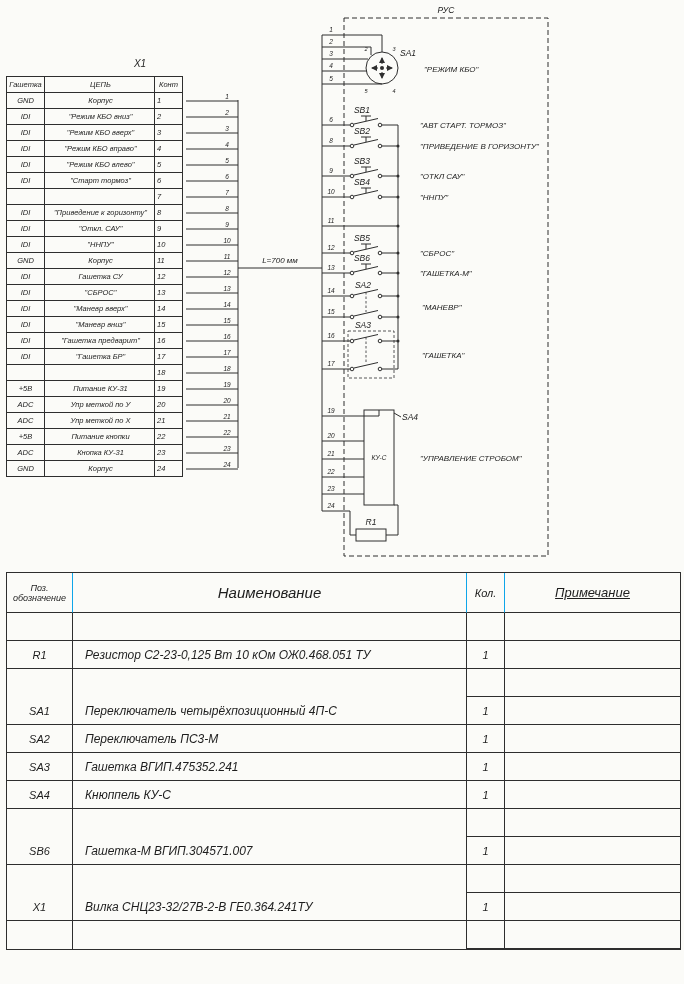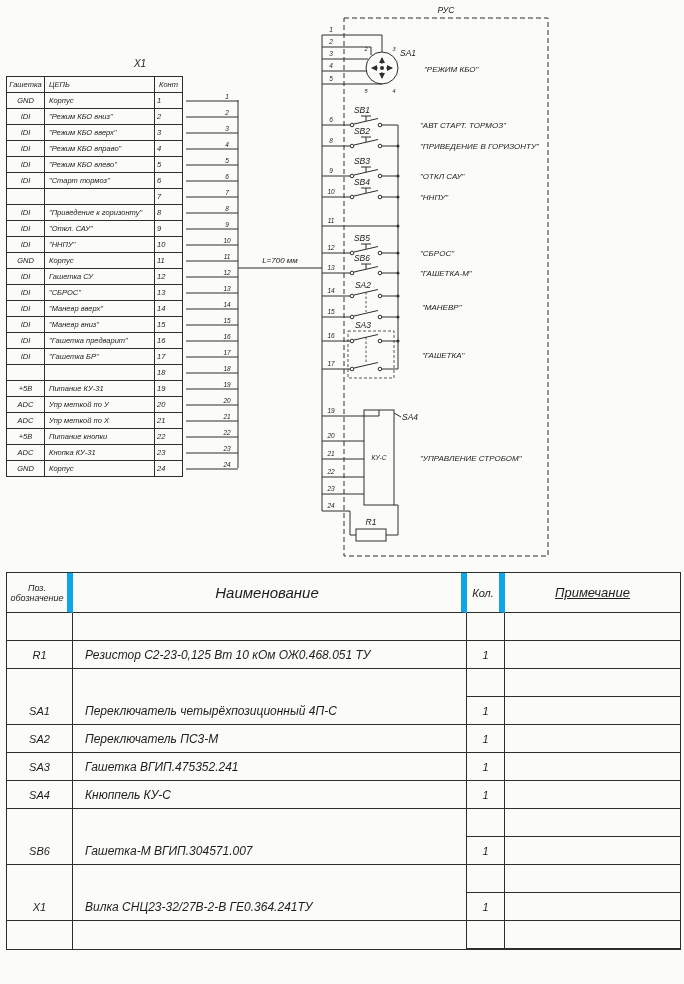--- a/index.html
+++ b/index.html
@@ -8,38 +8,38 @@
   
   .x1-title{position:absolute;left:118px;top:58px;width:44px;text-align:center;
             font:italic 10px "Liberation Sans",sans-serif;}
   .conn-table{position:absolute;left:6px;top:76px;border-collapse:separate;border-spacing:0;
               border-top:1px solid #2e2e2e;border-left:1px solid #2e2e2e;table-layout:fixed;}
   .conn-table th,.conn-table td{border-right:1px solid #2e2e2e;border-bottom:1px solid #2e2e2e;
               box-sizing:border-box;height:16px;padding:0 2px;overflow:hidden;white-space:nowrap;
               font:italic 7.5px "Liberation Sans",sans-serif;color:#1c1c1c;font-weight:normal;}
   .conn-table th{text-align:center;}
   .conn-table .c-param{width:38px;text-align:center;}
-  .conn-table .c-circuit{width:110px;text-align:left;padding-left:4px;}
+  .conn-table .c-circuit{width:110px;text-align:center;padding-left:4px;}
   .conn-table .c-pin{width:28px;}
   
   .schem-svg{position:absolute;left:0;top:0;}
   .w{fill:none;stroke:#2e2e2e;stroke-width:1;}
   .dash{fill:none;stroke:#2e2e2e;stroke-width:1;stroke-dasharray:5 3;}
   .dash2{fill:none;stroke:#2e2e2e;stroke-width:0.8;stroke-dasharray:3 2;}
   .wd2{fill:none;stroke:#2e2e2e;stroke-width:0.8;stroke-dasharray:2.5 2;}
   .dot{fill:#2e2e2e;stroke:none;}
   .lbl{font:italic 8px "Liberation Sans",sans-serif;fill:#1c1c1c;}
   .ref{font:italic 8.5px "Liberation Sans",sans-serif;fill:#1c1c1c;}
   .boxlbl{font:italic 6.5px "Liberation Sans",sans-serif;fill:#1c1c1c;text-anchor:middle;}
   .tiny{font:italic 5.5px "Liberation Sans",sans-serif;fill:#1c1c1c;text-anchor:middle;}
   .pin{font:italic 6.5px "Liberation Sans",sans-serif;fill:#1c1c1c;text-anchor:middle;}
   
   .bom-table{position:absolute;left:6px;top:572px;width:673px;border-collapse:separate;border-spacing:0;
              border:1.5px solid #2e2e2e;table-layout:fixed;}
-  .bom-table th{border-right:6px solid #0ea5e9;border-bottom:1px solid #2e2e2e;box-sizing:border-box;
+  .bom-table th{border-right:1px solid #0ea5e9;border-bottom:1px solid #2e2e2e;box-sizing:border-box;
              height:40px;text-align:center;vertical-align:middle;font-weight:normal;}
   .bom-table td{border-right:1px solid #2e2e2e;border-bottom:1px solid #2e2e2e;box-sizing:border-box;
              height:28px;vertical-align:middle;overflow:hidden;white-space:nowrap;}
   .bom-table th:last-child,.bom-table td:last-child{border-right:none;text-decoration:underline;}
   .h-pos{width:66px;font:italic 9px "Liberation Sans",sans-serif;white-space:normal;}
   .h-name{width:394px;font:italic 15px "Liberation Sans",sans-serif;}
   .h-qty{width:38px;font:italic 11px "Liberation Sans",sans-serif;}
   .h-note{width:175px;font:italic 13px "Liberation Sans",sans-serif;}
   .b-pos{font:italic 11px "Liberation Sans",sans-serif;text-align:center;}
   .b-name{font:italic 12px "Liberation Sans",sans-serif;text-align:left;padding-left:12px;margin-top:7px;}

